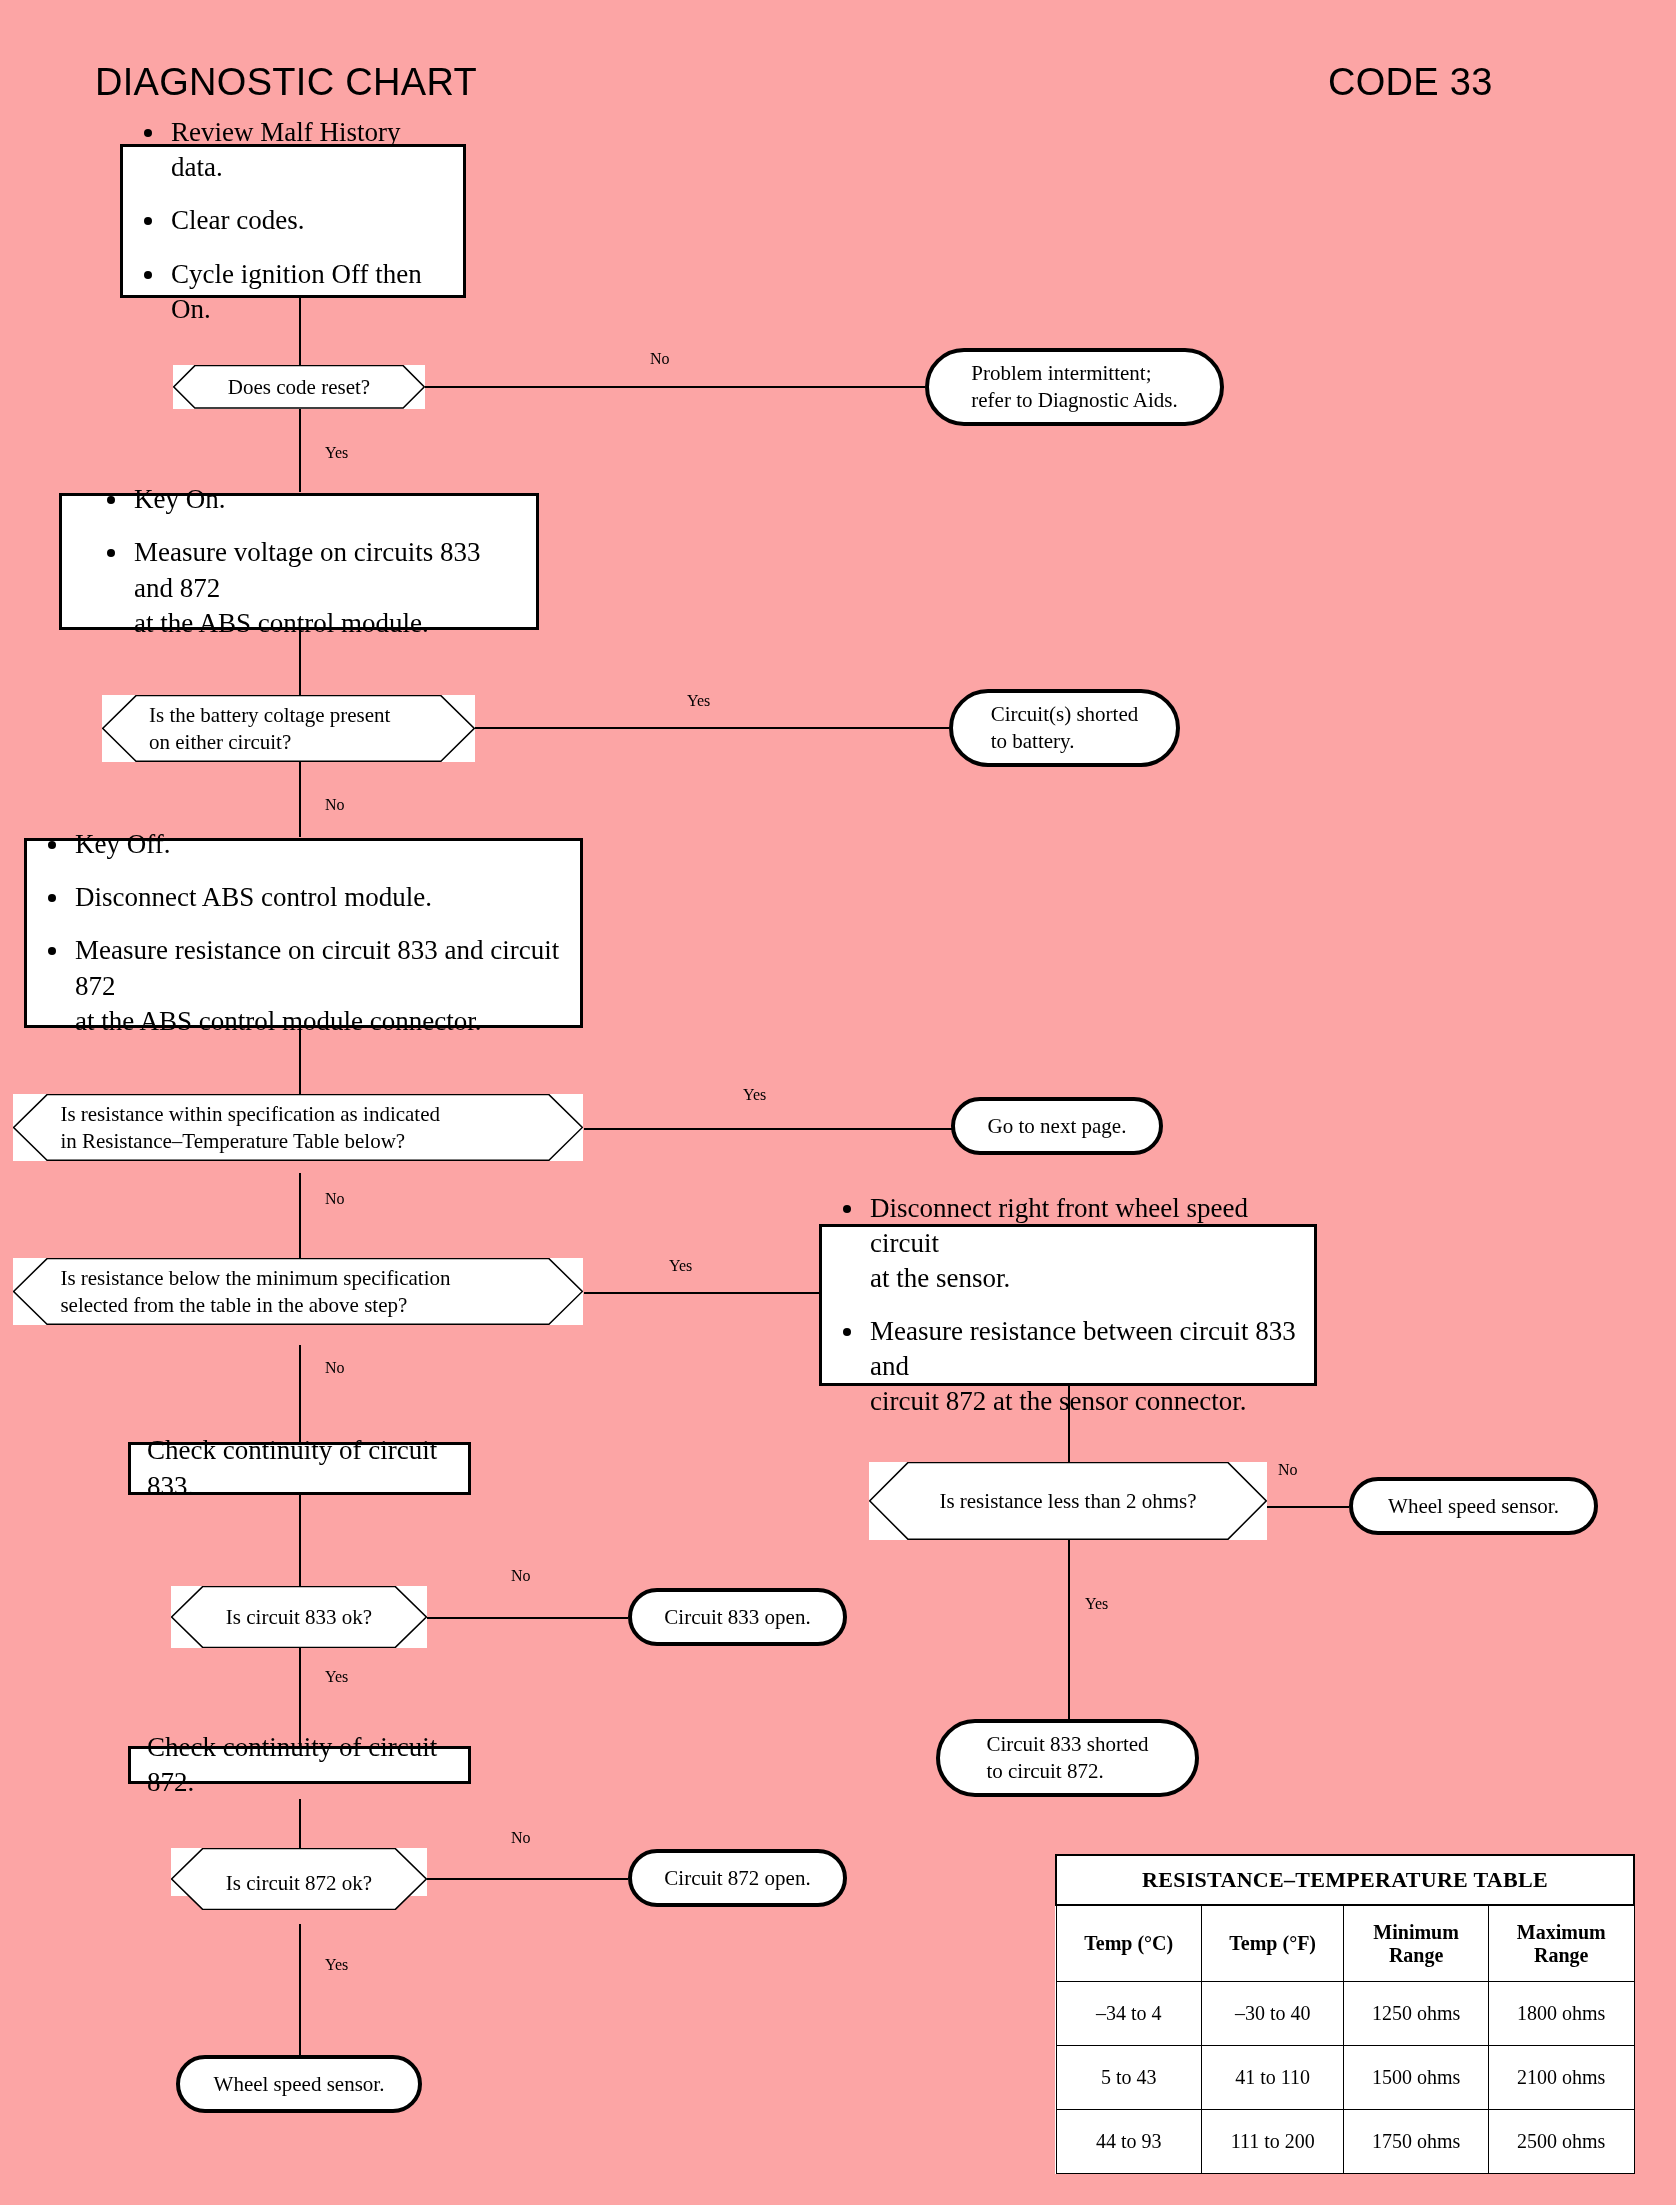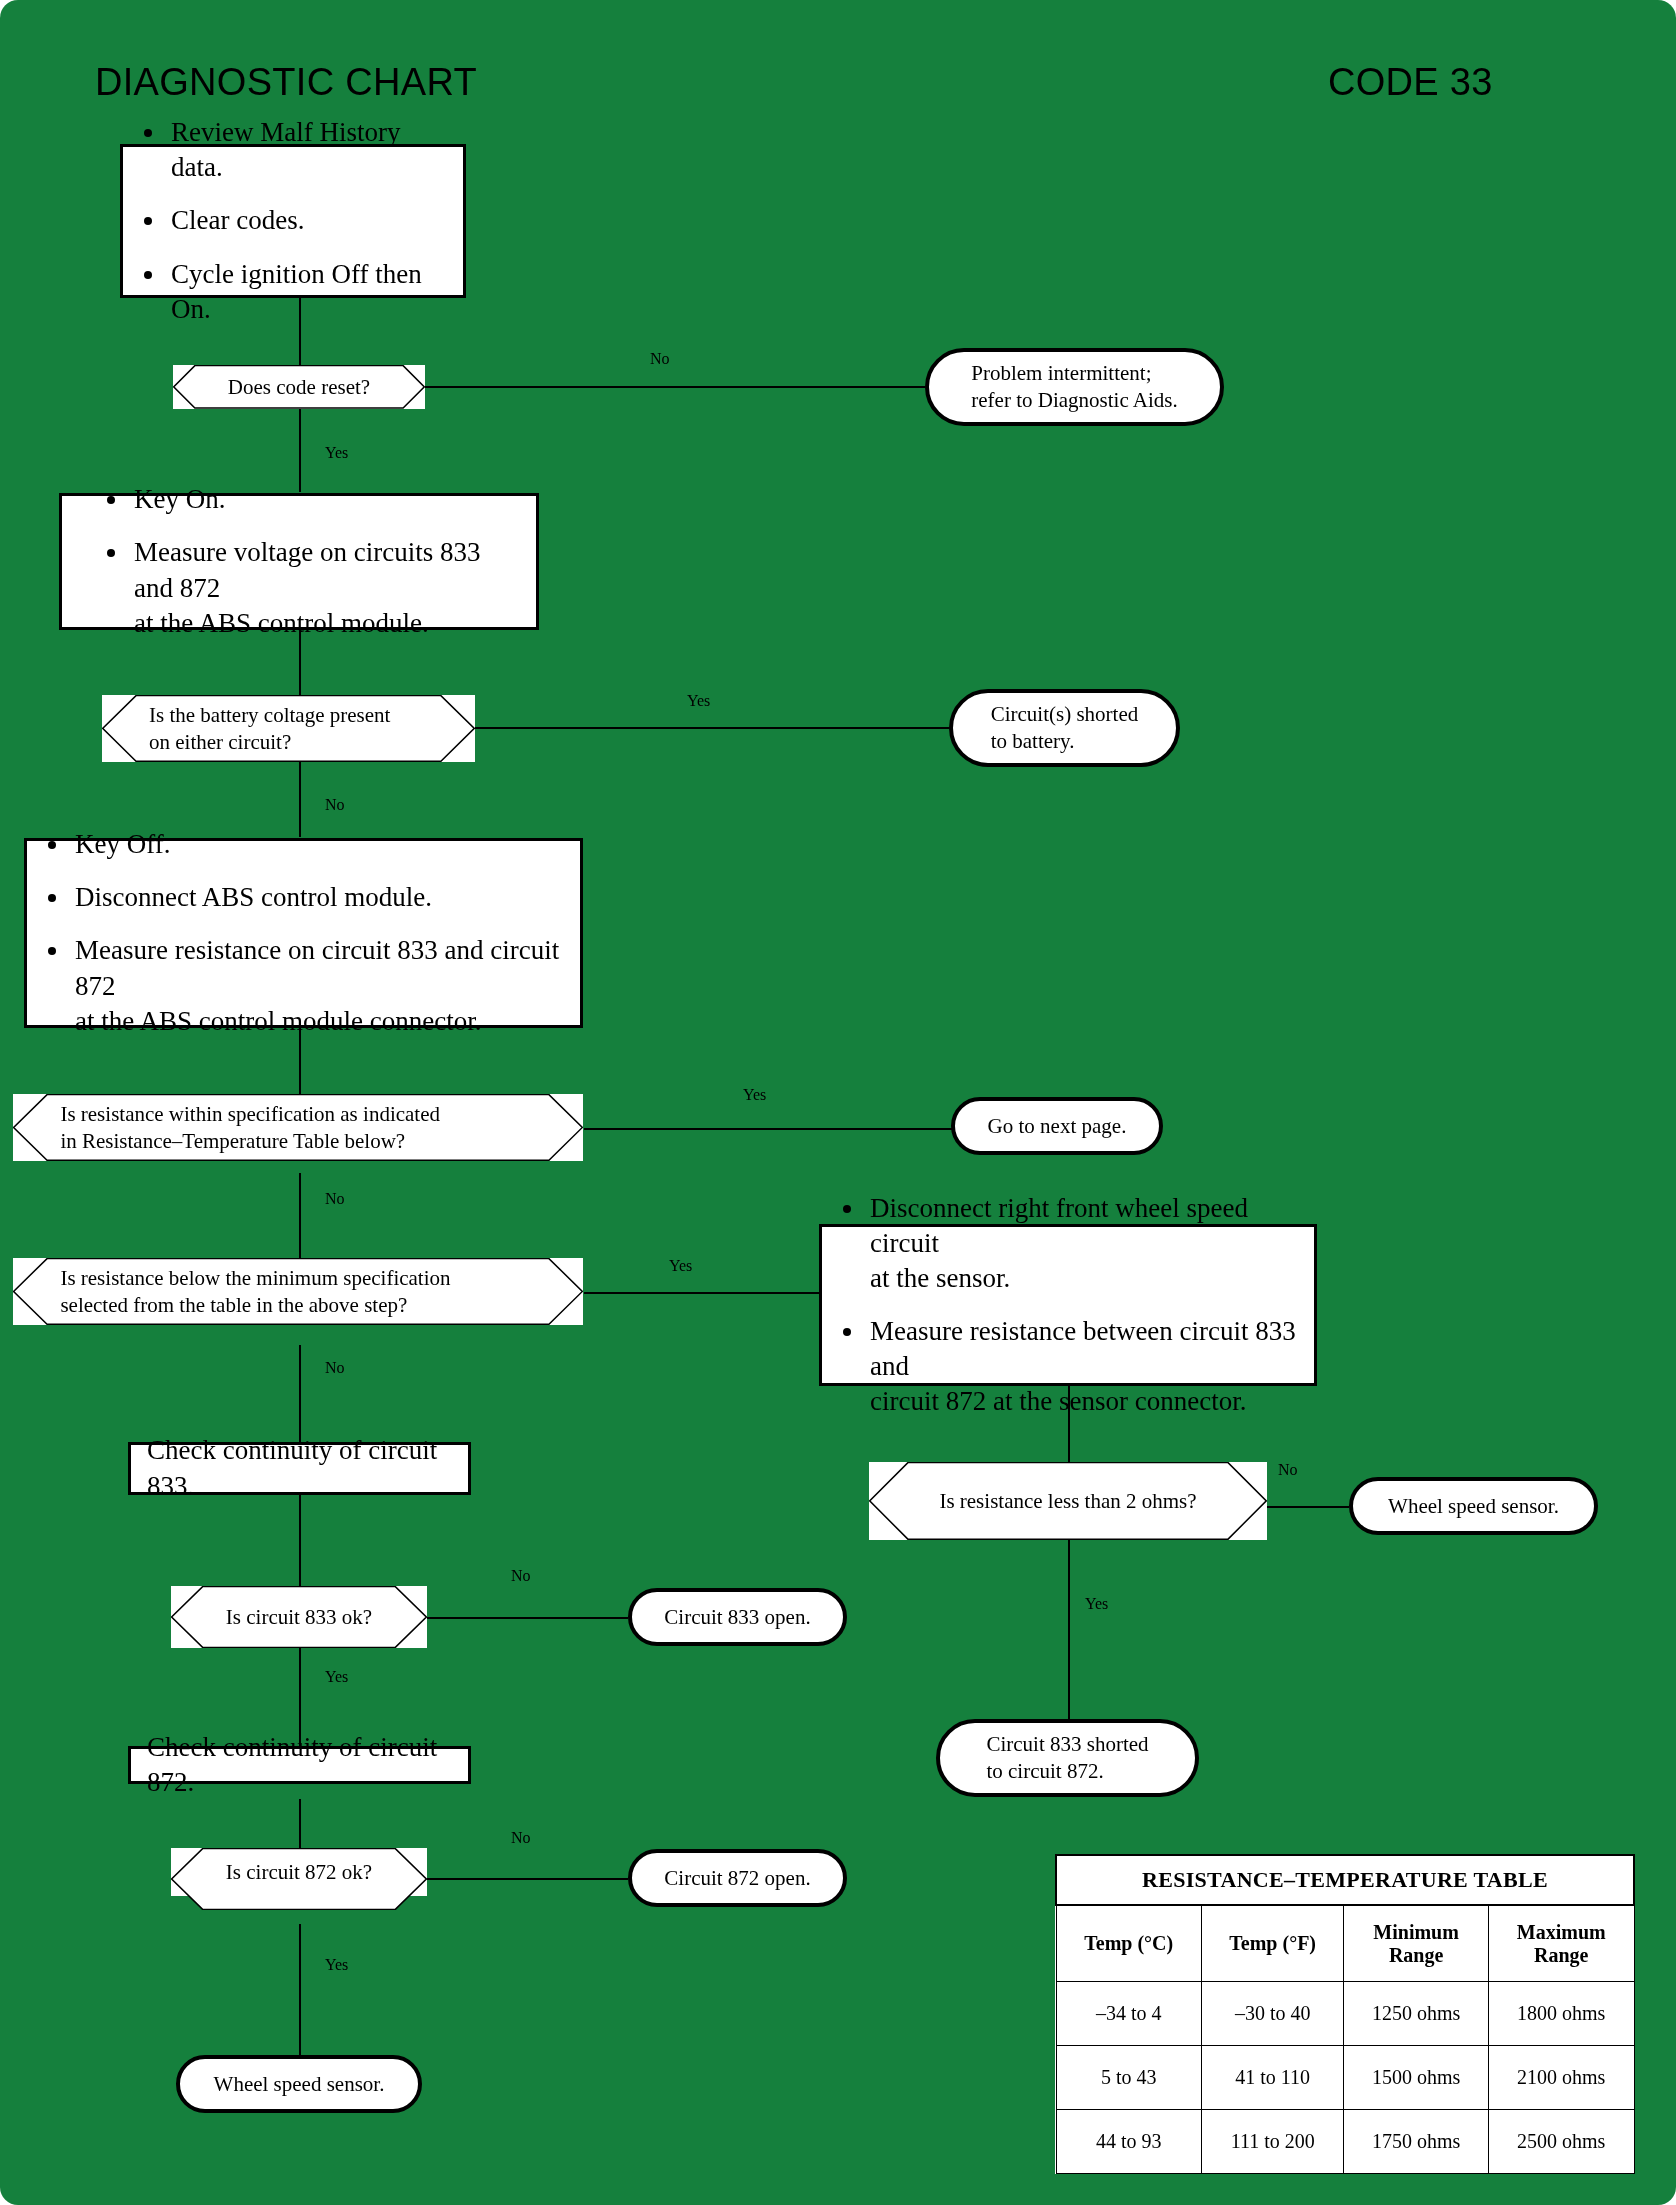--- a/index.html
+++ b/index.html
@@ -4,25 +4,24 @@
 <style>
   html, body {
     margin: 0;
     padding: 0;
     background: #ffffff;
   }
   #page {
     position: relative;
     width: 1676px;
     height: 2205px;
-    background: #15803d;
+    background: #fca5a5;
     font-family: "Liberation Serif", "DejaVu Serif", serif;
     color: #000000;
     overflow: hidden;
-    border-radius: 18px;
   }
   
   .hdr {
     position: absolute;
     font-family: "Liberation Sans", "DejaVu Sans", sans-serif;
     font-size: 38px;
     font-weight: 400;
     letter-spacing: 0.3px;
     white-space: nowrap;
   }
@@ -340,21 +339,21 @@
   </div>
 
   <div class="node term center" id="n-term-833-open" style="left:628px; top:1588px; width:219px; height:58px;">
     <span>Circuit 833 open.</span>
   </div>
 
   <div class="node proc" id="n-proc-check-872" style="left:128px; top:1746px; width:343px; height:38px;">
     <span>Check continuity of circuit 872.</span>
   </div>
 
-  <div class="node hex center" id="n-dec-872-ok" style="left:171px; top:1848px; width:256px; height:48px;">
+  <div class="node hex center" id="n-dec-872-ok" style="left:171px; top:1848px; width:256px; height:48px;justify-content:flex-end;">
     <svg class="hexbg" viewBox="0 0 421 102" preserveAspectRatio="none">
       <polygon points="52,1 369,1 420,51 369,101 52,101 1,51" fill="#fff" stroke="#000" stroke-width="2.5"></polygon>
     </svg>
     <div class="hextext">Is circuit 872 ok?</div>
   </div>
 
   <div class="node term center" id="n-term-872-open" style="left:628px; top:1849px; width:219px; height:58px;">
     <span>Circuit 872 open.</span>
   </div>
 

